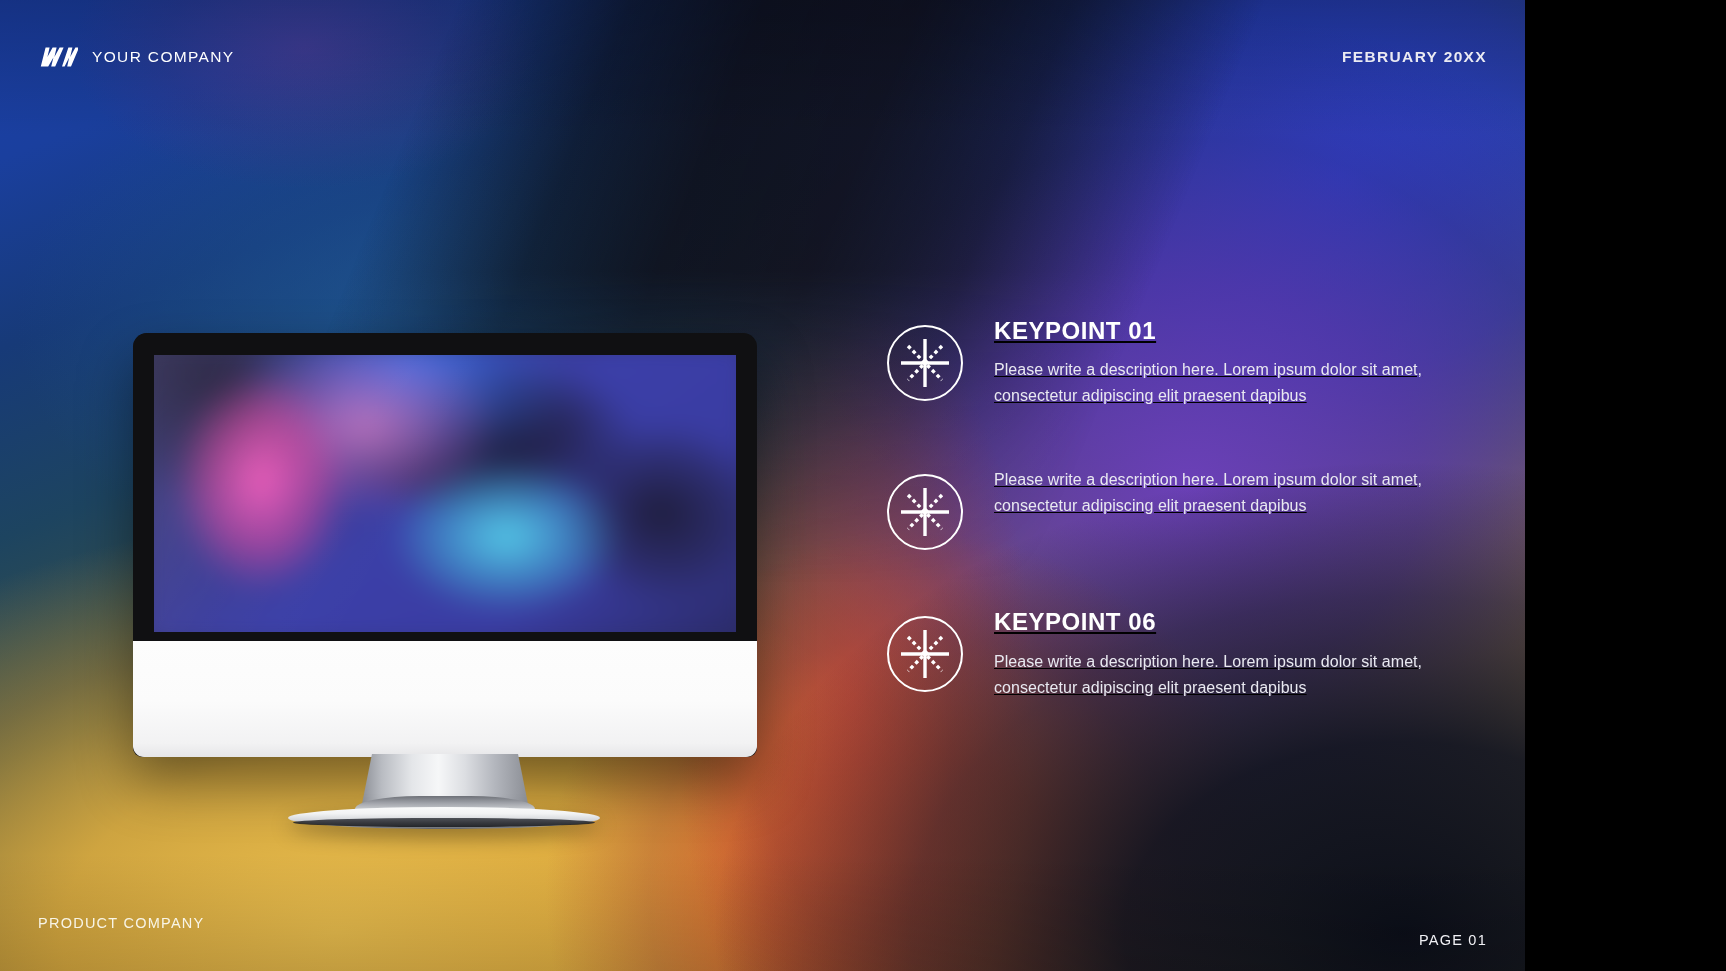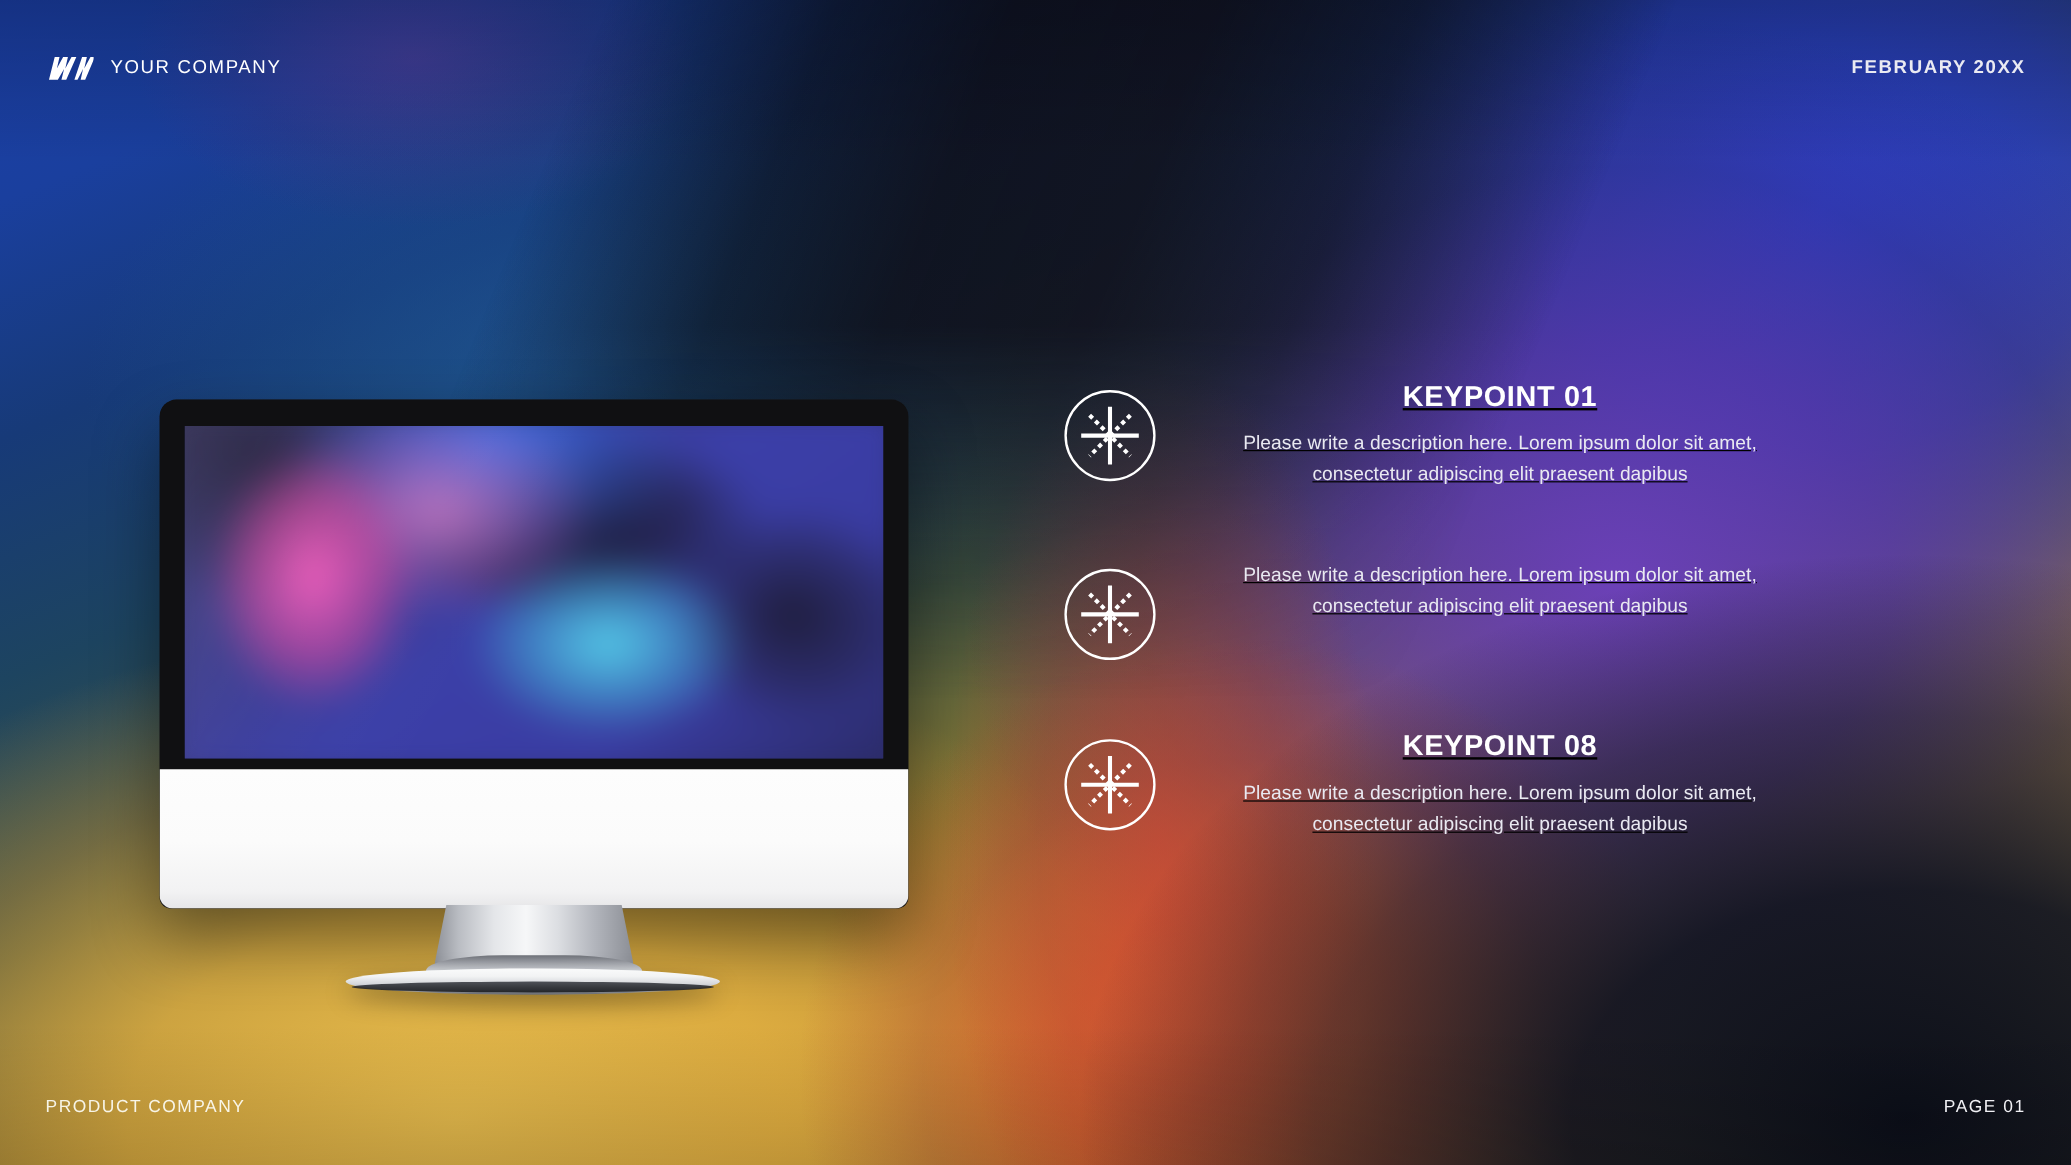--- a/index.html
+++ b/index.html
@@ -8,25 +8,24 @@
     padding: 0;
     background: #000;
   }
   body {
     font-family: "Liberation Sans", sans-serif;
     -webkit-font-smoothing: antialiased;
   }
 
   .slide {
     position: relative;
-    width: 1726px;
+    width: 1525px;
     height: 971px;
     overflow: hidden;
     background: #c2410c;
-    text-align: center;
   }
 
   
   .bg-layer {
     position: absolute;
     inset: 0;
     pointer-events: none;
   }
 
   
@@ -355,21 +354,21 @@
     bottom: 40px;
     color: #fdfdf6;
     font-size: 14.5px;
     letter-spacing: 1.25px;
     opacity: 0.92;
     white-space: nowrap;
   }
   .footer-right {
     position: absolute;
     right: 38px;
-    bottom: 40px;
+    bottom: 23px;
     color: #f0f0f4;
     font-size: 14.5px;
     letter-spacing: 1.25px;
     white-space: nowrap;
   }
 </style>
 </head>
 <body>
 
 <div class="slide">
@@ -462,21 +461,21 @@
             <line x1="39" y1="15" x2="39" y2="63"></line>
             <line x1="15" y1="39" x2="63" y2="39"></line>
           </g>
           <g stroke="#ffffff" stroke-width="3.4" stroke-linecap="butt" stroke-dasharray="3.6 3.2">
             <line x1="22" y1="22" x2="56" y2="56"></line>
             <line x1="56" y1="22" x2="22" y2="56"></line>
           </g>
         </svg>
       </div>
       <div class="kp-text">
-        <div class="kp-title">KEYPOINT 08</div>
+        <div class="kp-title">KEYPOINT 06</div>
         <p class="kp-desc">Please write a description here. Lorem ipsum dolor sit amet, consectetur adipiscing elit praesent dapibus</p>
       </div>
     </div>
 
   </div>
 
   <div class="footer-left">PRODUCT COMPANY</div>
   <div class="footer-right">PAGE 01</div>
 
 </div>

